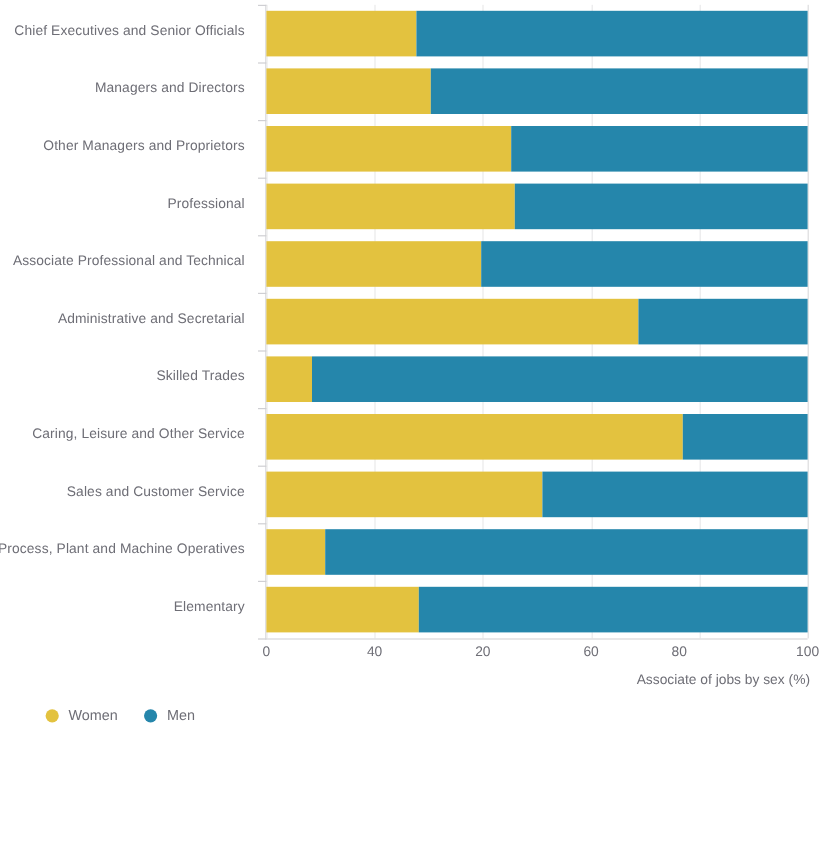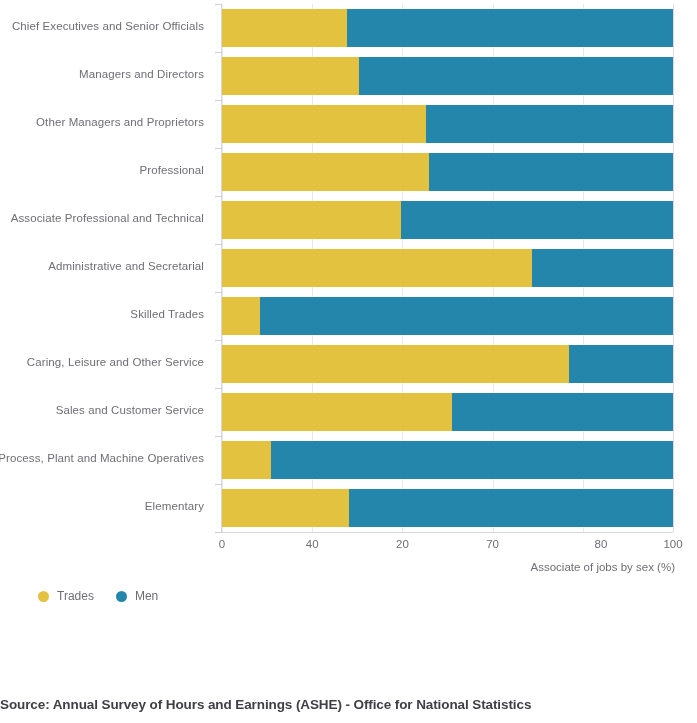--- a/index.html
+++ b/index.html
@@ -243,22 +243,22 @@
             <div class="seg seg-men" title="Men: 71.8%" style="width: 71.8%; background: rgb(37, 134, 171);"></div>
           </div>
         </div>
     </div>
 
     <div class="x-axis-line"></div>
     <div class="x-ticks-layer">
         <div class="x-tick-label" style="left: 222px;">0</div>
         <div class="x-tick-label" style="left: 312.2px;">40</div>
         <div class="x-tick-label" style="left: 402.4px;">20</div>
-        <div class="x-tick-label" style="left: 492.6px;">70</div>
-        <div class="x-tick-label" style="left: 601px;">80</div>
+        <div class="x-tick-label" style="left: 492.6px;">60</div>
+        <div class="x-tick-label" style="left: 566px;">80</div>
         <div class="x-tick-label" style="left: 673px;">100</div>
       </div>
     <div class="x-axis-title">Associate of jobs by sex (%)</div>
 
   <div class="y-tick" style="top: 4px;"></div>
       <div class="y-tick" style="top: 52px;"></div>
       <div class="y-tick" style="top: 100px;"></div>
       <div class="y-tick" style="top: 148px;"></div>
       <div class="y-tick" style="top: 196px;"></div>
       <div class="y-tick" style="top: 244px;"></div>
@@ -266,23 +266,22 @@
       <div class="y-tick" style="top: 340px;"></div>
       <div class="y-tick" style="top: 388px;"></div>
       <div class="y-tick" style="top: 436px;"></div>
       <div class="y-tick" style="top: 484px;"></div>
       <div class="y-tick" style="top: 532px;"></div>
     </div>
 
   <div id="legend">
       <div class="legend-item">
         <span class="legend-swatch" style="background: rgb(227, 194, 63);"></span>
-        <span class="legend-text">Trades</span>
+        <span class="legend-text">Women</span>
       </div>
       <div class="legend-item">
         <span class="legend-swatch" style="background: rgb(37, 134, 171);"></span>
         <span class="legend-text">Men</span>
       </div>
     </div>
 
-  <div id="footer-source">Source: Annual Survey of Hours and Earnings (ASHE) - Office for National Statistics</div>
 
 </div>
 
 </body></html>

